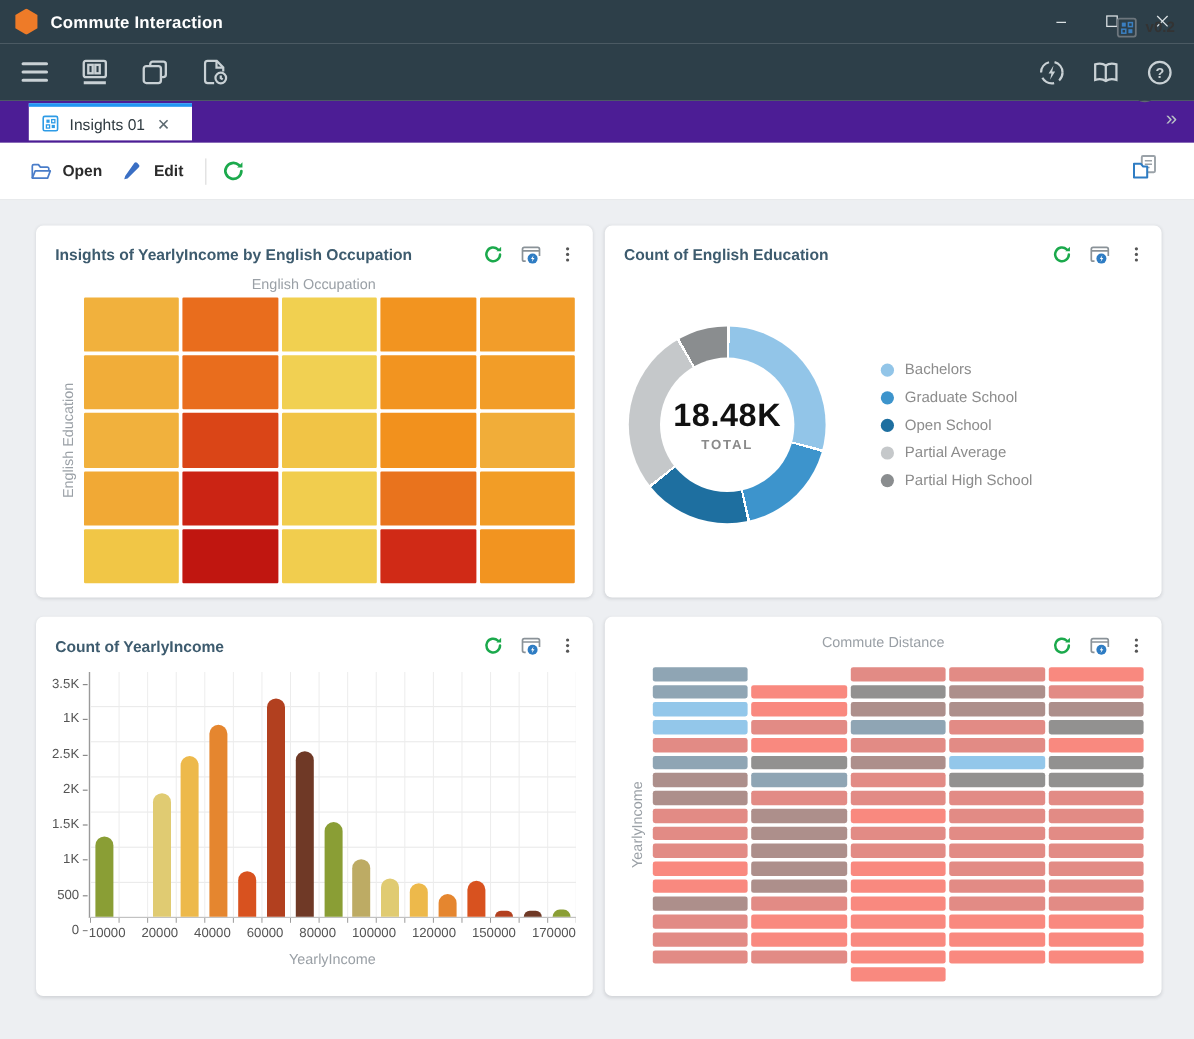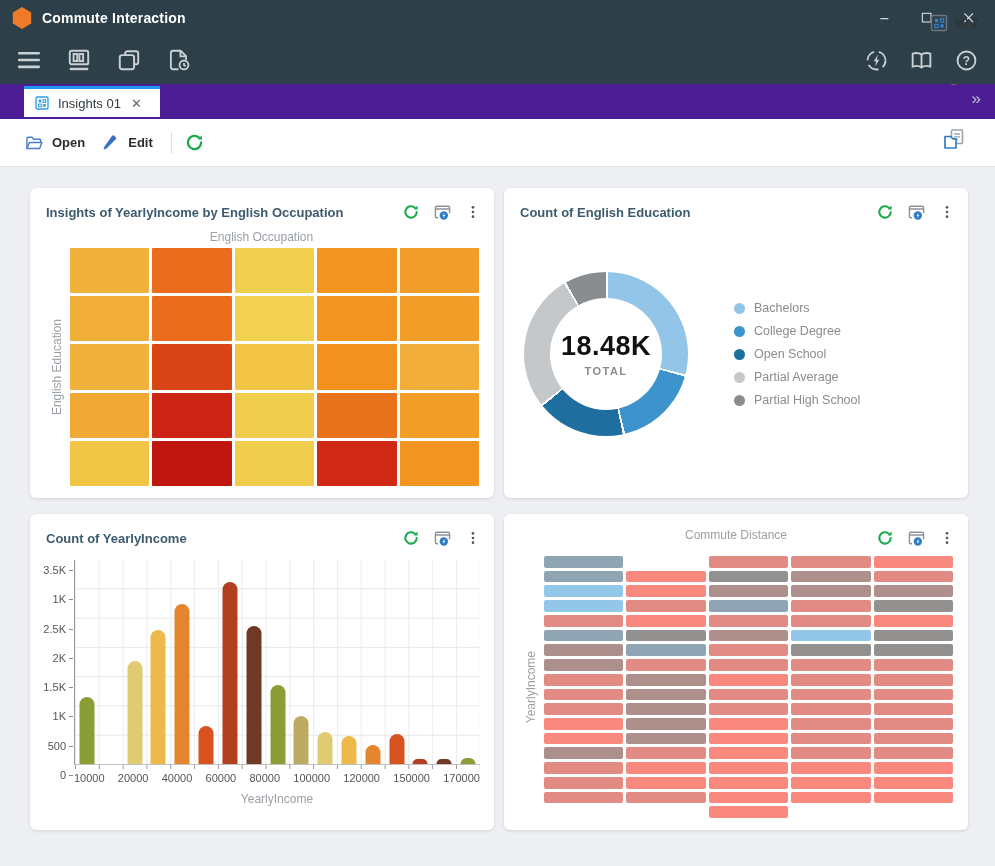--- a/index.html
+++ b/index.html
@@ -355,21 +355,21 @@
             <span class="donut-sub">TOTAL</span>
           </div>
         </div>
         <ul class="legend" id="donut-legend">
             <li>
               <span class="dot" style="background: rgb(146, 197, 232);"></span>
               <span>Bachelors</span>
             </li>
             <li>
               <span class="dot" style="background: rgb(61, 148, 204);"></span>
-              <span>College Degree</span>
+              <span>Graduate School</span>
             </li>
             <li>
               <span class="dot" style="background: rgb(30, 111, 160);"></span>
               <span>Open School</span>
             </li>
             <li>
               <span class="dot" style="background: rgb(197, 200, 202);"></span>
               <span>Partial Average</span>
             </li>
             <li>

